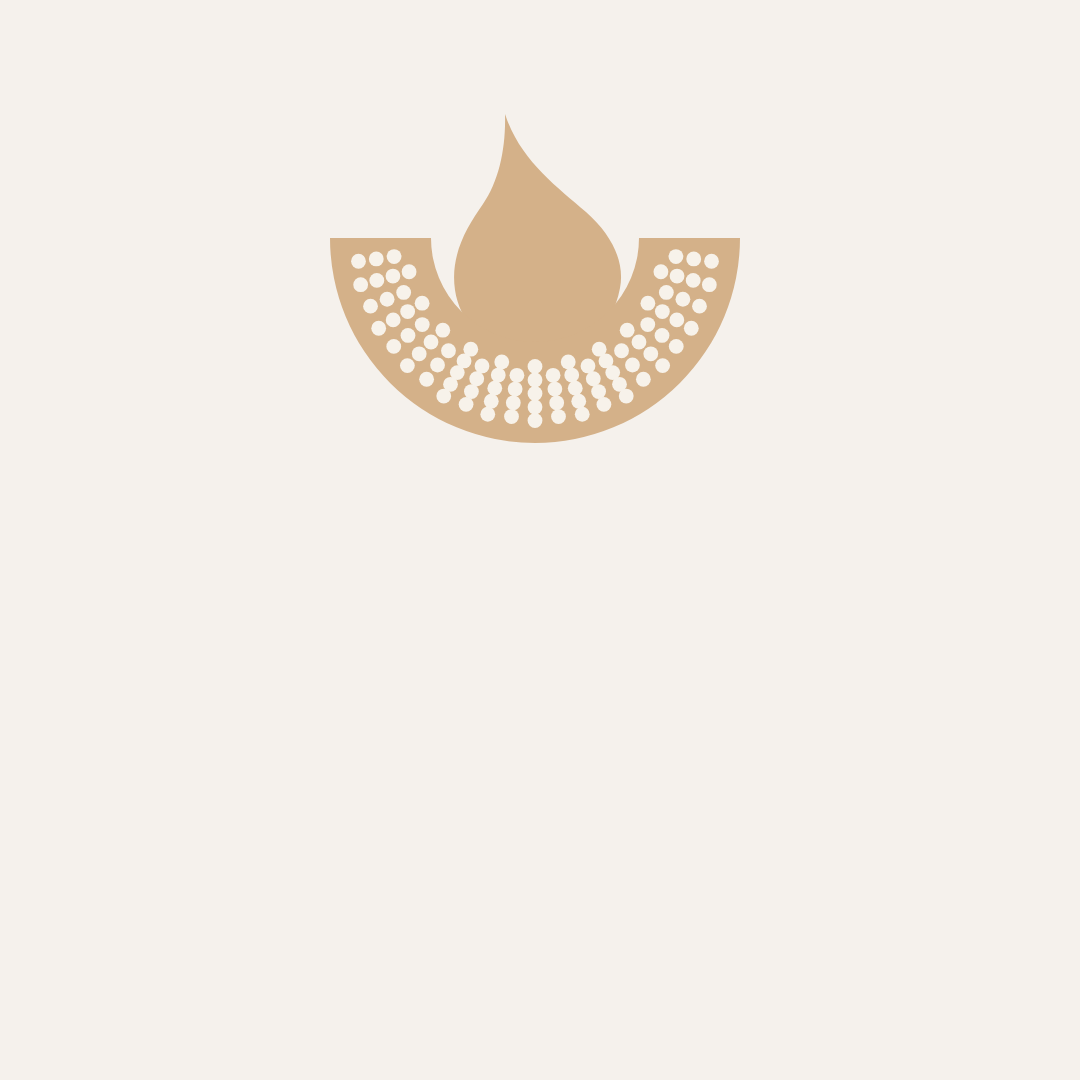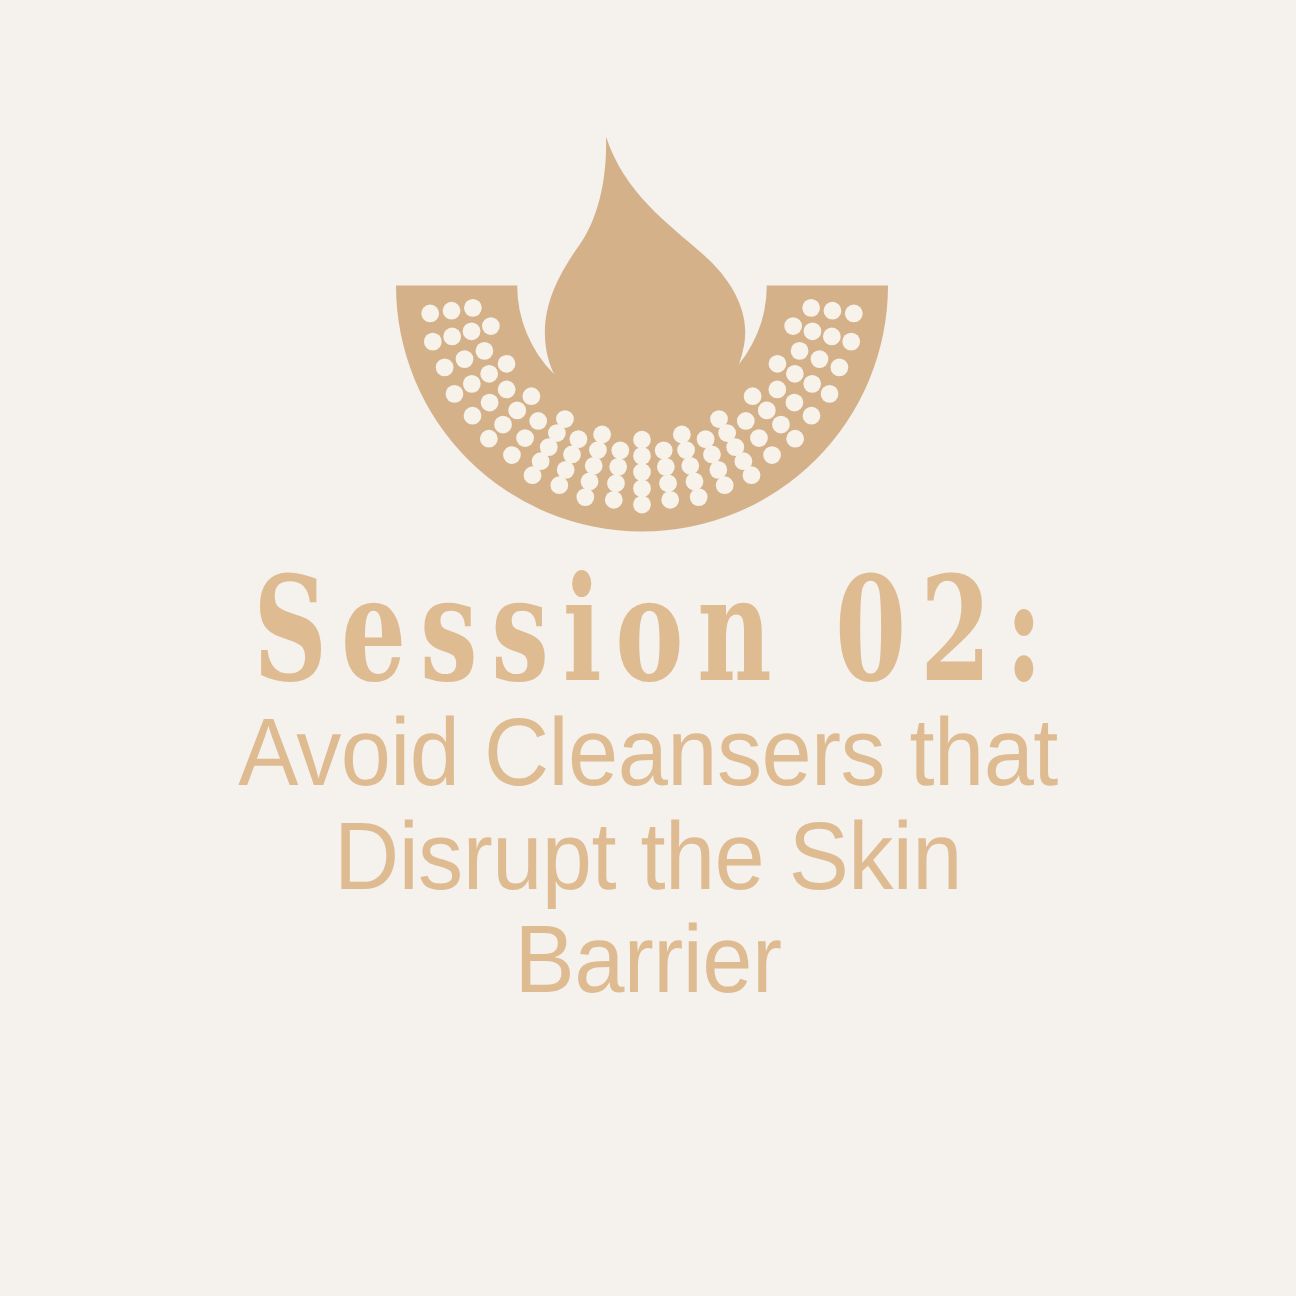--- a/index.html
+++ b/index.html
@@ -190,23 +190,14 @@
           <circle cx="666.33" cy="292.40" r="7.4"></circle>
           <circle cx="682.90" cy="299.26" r="7.4"></circle>
           <circle cx="699.48" cy="306.13" r="7.4"></circle>
           <circle cx="675.93" cy="256.55" r="7.4"></circle>
           <circle cx="693.72" cy="258.90" r="7.4"></circle>
           <circle cx="711.51" cy="261.24" r="7.4"></circle>
         </g>
     </svg>
   </div>
 
-  <div id="text-block">
-    <h1 id="session-title">Session 02:</h1>
-
-    <h2 id="subtitle">
-      <span class="sub-line">Avoid Cleansers that</span>
-      <span class="sub-line">Disrupt the Skin</span>
-      <span class="sub-line">Barrier</span>
-    </h2>
-  </div>
 
 </div>
 
 </body></html>

